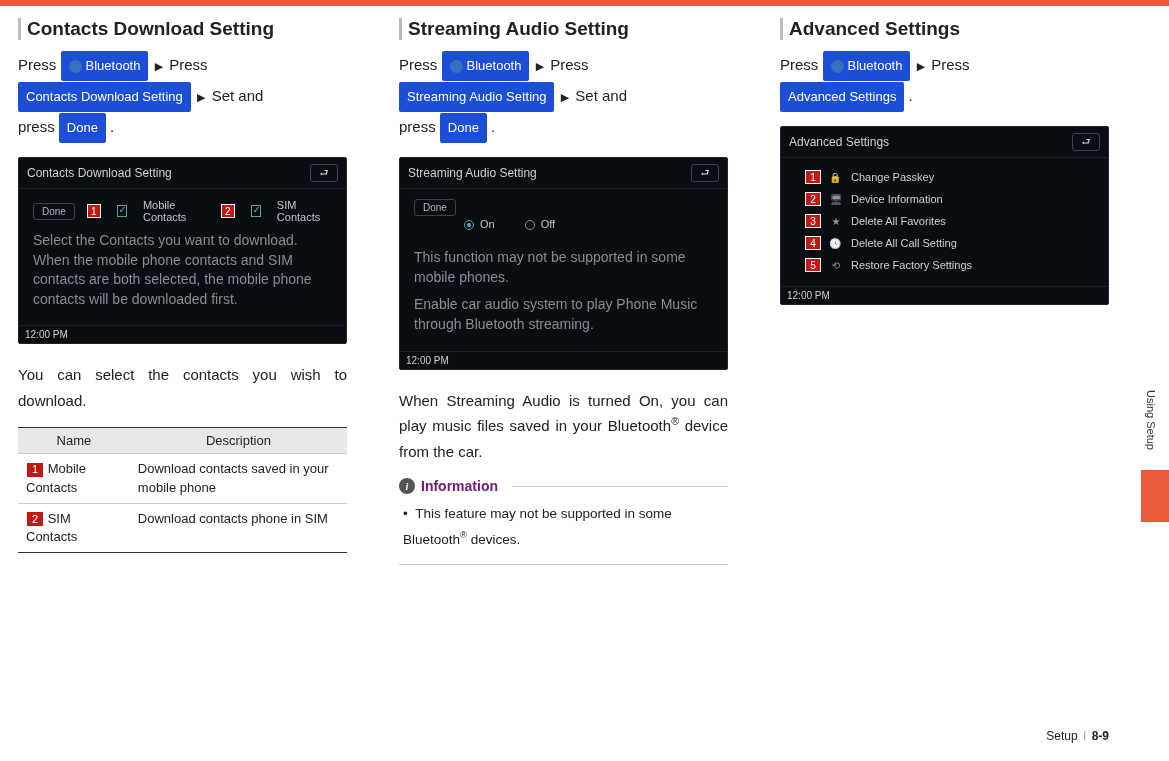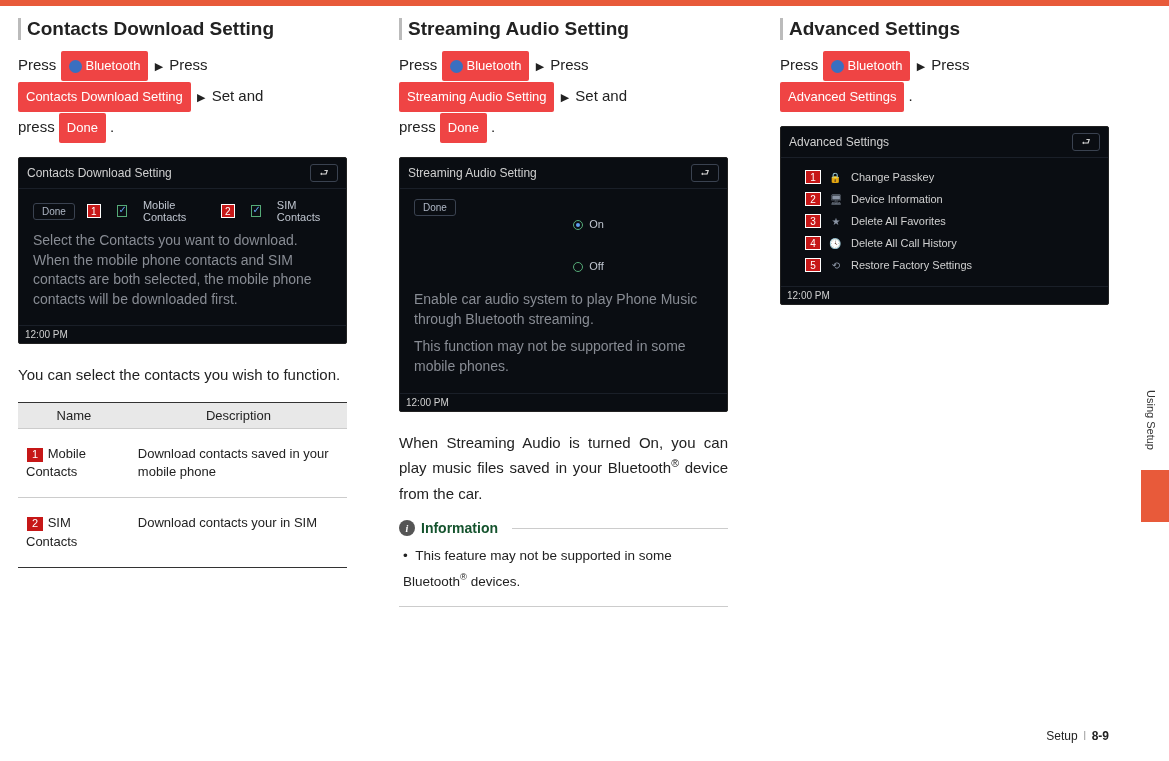--- a/index.html
+++ b/index.html
@@ -22,21 +22,21 @@
     font-size: 19px;
     font-weight: bold;
     border-left: 3px solid #bbb;
     padding-left: 6px;
     margin-bottom: 10px;
   }
   .instr { font-size: 15px; line-height: 2.0; margin-bottom: 14px; }
   .chip {
     display: inline-flex;
     align-items: center;
-    background: #ef4444;
+    background: #1d4ed8;
     color: #fff;
     font-size: 13px;
     padding: 2px 8px;
     border-radius: 2px;
     vertical-align: middle;
     gap: 4px;
   }
   .chip.bt::before {
     content: "";
     width: 13px; height: 13px; border-radius:50%;
@@ -69,33 +69,33 @@
   .callout {
     display:inline-flex; align-items:center; justify-content:center;
     width:16px; height:14px; background:#c61717; color:#fff; font-size:10px; border:1px solid #fff;
     vertical-align:middle;
   }
   .callout.big { width:18px; height:16px; font-size:11px; }
   .helptext { font-size:14px; color:#888c94; line-height:1.4; margin-top:8px;}
   .body-text { font-size:15px; line-height:1.7; margin-bottom:14px; text-align:justify;}
   .table { width:100%; border-collapse:collapse; font-size:13px;}
   .table th { background:#e8e8e8; border-top:1px solid #333; border-bottom:1px solid #ccc; padding:5px 16px; font-weight:normal;}
-  .table td { border-bottom:1px solid #ccc; padding:16px 8px; vertical-align:top; line-height:1.4;}
+  .table td { border-bottom:1px solid #ccc; padding:6px 8px; vertical-align:top; line-height:1.4;}
   .table td.c1 { width:34%; }
   .table tr:nth-child(3) td { border-bottom:1px solid #333;margin-left:20px; }
   .info-head { display:flex; align-items:center; gap:6px; margin-bottom:8px; }
   .info-i { width:16px; height:16px; border-radius:50%; background:#555; color:#fff; display:flex; align-items:center; justify-content:center; font-size:10px; font-style:italic; font-family:serif; font-weight:bold;}
-  .info-title { font-weight:bold; font-size:14px; color:#14532d;}
+  .info-title { font-weight:bold; font-size:14px; color:#701a75;}
   .info-rule { flex:1; height:1px; background:#ccc; margin-left:8px;}
   .info-bullet { font-size:13.5px; line-height:1.8; padding-left:4px; border-bottom:1px solid #ccc; padding-bottom:12px;}
   .radio { display:inline-block; width:10px; height:10px; border:1px solid #5a7; border-radius:50%; vertical-align:middle; margin-right:6px; position:relative;}
   .radio.on::after{content:""; width:4px; height:4px; background:#5fa0f0; border-radius:50%; position:absolute; top:2px; left:2px;}
   .adv-row { display:flex; align-items:center; gap:8px; padding:4px 0;}
   .adv-icon { width:14px; height:14px; display:inline-flex; align-items:center; justify-content:center; color:#8a94a4; font-size:10px;}
-  .radio-row { display:flex; align-items:center; gap:30px; padding:2px 0 10px 50px; font-size:11px; color:#c0c6d0;flex-direction:column;}
+  .radio-row { display:flex; align-items:center; gap:30px; padding:2px 0 10px 50px; font-size:11px; color:#c0c6d0;}
   .top-row { display:flex; align-items:center; gap:12px; font-size:11px; color:#c0c6d0;}
   .side-tab {
     position:absolute; right:0; top:390px;
     width:36px; height:140px;
   }
   .side-label {
     writing-mode: vertical-rl;
     font-size:11px; color:#333;
     position:absolute; right:12px; top:0;
   }
@@ -140,35 +140,35 @@
           <span>Mobile Contacts</span>
           <span class="callout">2</span>
           <span class="cb check"></span>
           <span>SIM Contacts</span>
         </div>
         <div class="helptext">Select the Contacts you want to download. When the mobile phone contacts and SIM contacts are both selected, the mobile phone contacts will be downloaded first.</div>
       </div>
       <div class="scrshot-footer">12:00 PM</div>
     </div>
 
-    <p class="body-text">You can select the contacts you wish to function.</p>
+    <p class="body-text">You can select the contacts you wish to download.</p>
 
     <table class="table">
       <tbody>
           <tr>
         <th>Name</th>
         <th>Description</th>
       </tr>
       <tr>
         <td class="c1"><span class="callout big">1</span> <span>Mobile Contacts</span></td>
         <td>Download contacts saved in your mobile phone</td>
       </tr>
       <tr>
         <td class="c1"><span class="callout big">2</span> <span>SIM Contacts</span></td>
-        <td>Download contacts your in SIM</td>
+        <td>Download contacts phone in SIM</td>
       </tr>
     </tbody>
       </table>
   </div>
 
   <div class="col">
     <h2>Streaming Audio Setting</h2>
     <p class="instr">
       <span>Press</span>
       <span class="chip bt">Bluetooth</span>
@@ -188,22 +188,22 @@
         <span class="back">⮐</span>
       </div>
       <div class="scrshot-body">
         <div class="top-row" style="gap:18px;">
           <span class="done-btn">Done</span>
         </div>
         <div class="radio-row">
           <span><span class="radio on"></span><span>On</span></span>
           <span><span class="radio"></span><span>Off</span></span>
         </div>
+        <div class="helptext">This function may not be supported in some mobile phones.</div>
         <div class="helptext">Enable car audio system to play Phone Music through Bluetooth streaming.</div>
-        <div class="helptext">This function may not be supported in some mobile phones.</div>
       </div>
       <div class="scrshot-footer">12:00 PM</div>
     </div>
 
     <p class="body-text">When Streaming Audio is turned On, you can play music files saved in your Bluetooth<sup>®</sup> device from the car.</p>
 
     <div class="info-head">
       <span class="info-i">i</span>
       <span class="info-title">Information</span>
       <span class="info-rule"></span>
@@ -239,21 +239,21 @@
             <span>Device Information</span>
           </div>
         <div class="adv-row">
             <span class="callout">3</span>
             <span class="adv-icon">★</span>
             <span>Delete All Favorites</span>
           </div>
         <div class="adv-row">
             <span class="callout">4</span>
             <span class="adv-icon">🕓</span>
-            <span>Delete All Call History</span>
+            <span>Delete All Call Setting</span>
           </div>
         <div class="adv-row">
             <span class="callout">5</span>
             <span class="adv-icon">⟲</span>
             <span>Restore Factory Settings</span>
           </div>
       </div>
       <div class="scrshot-footer">12:00 PM</div>
     </div>
   </div>

